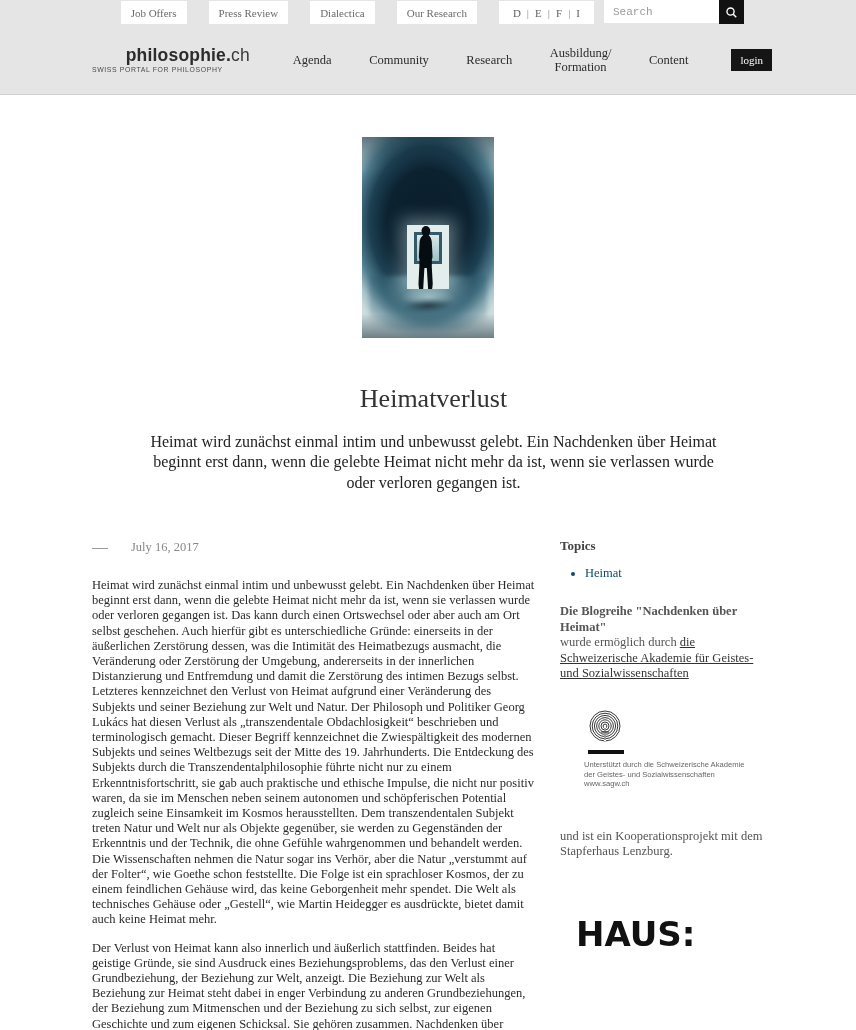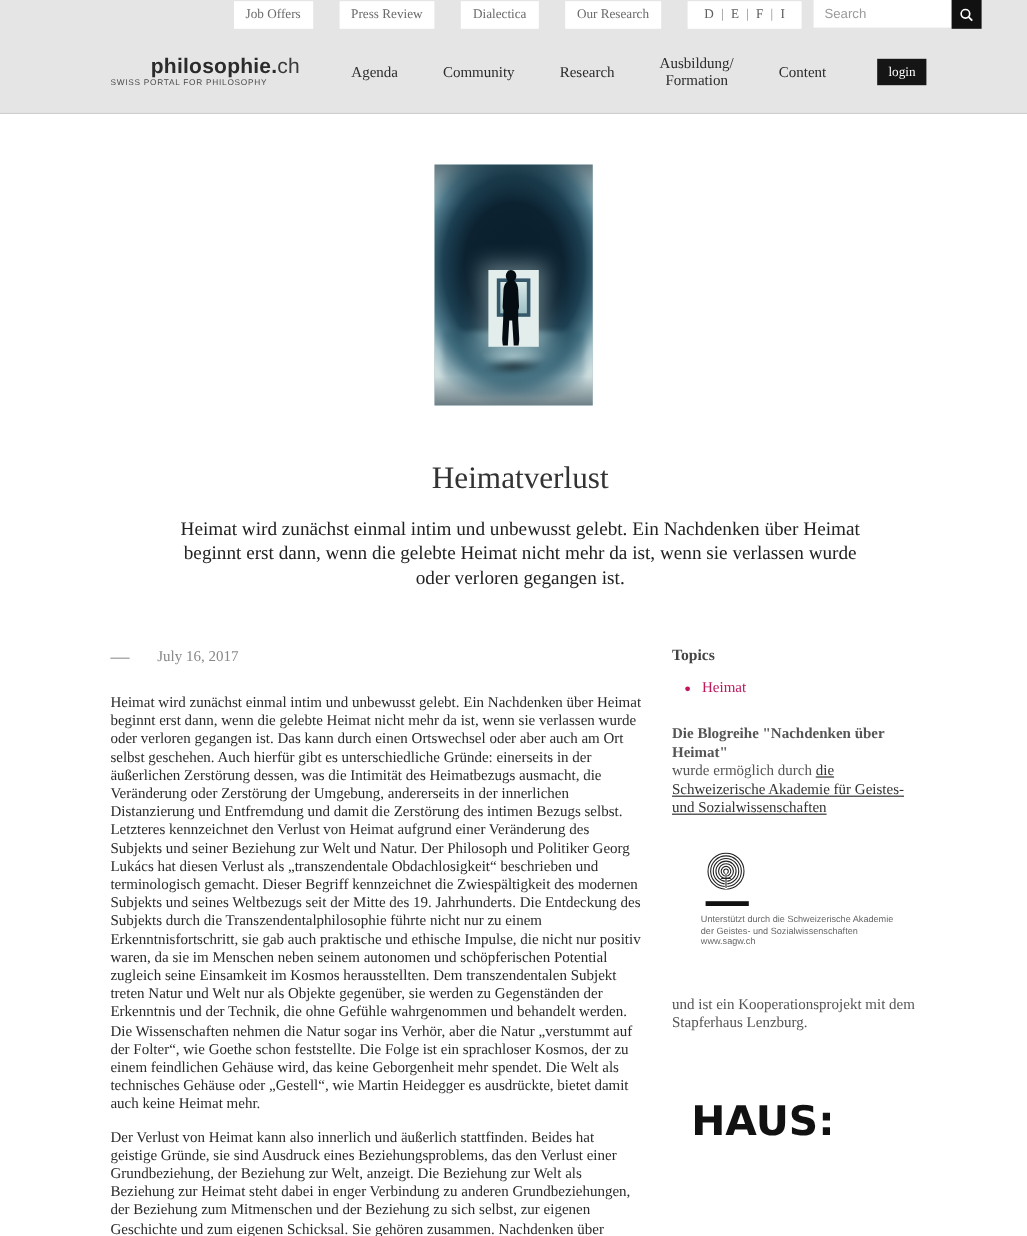--- a/index.html
+++ b/index.html
@@ -4,33 +4,33 @@
 <style>
   * { margin:0; padding:0; box-sizing:border-box; }
   html,body { background:#fff; }
   body {
     width:856px; height:1030px; margin:0 auto; overflow:hidden;
     font-family:"Liberation Serif", serif; position:relative;
   }
 
   
   .header-band { background:#e5e5e5; border-bottom:1px solid #cfcfcf; height:95px; }
-  .topbar { height:24px; display:flex; justify-content:flex-end; align-items:center; padding-right:38px; }
+  .topbar { height:24px; display:flex; justify-content:flex-end; align-items:flex-end; padding-right:112px; }
   .tb-btn {
     background:#fff; border:none; color:#6b6b6b; font-family:"Liberation Serif",serif;
     font-size:11px; padding:0 10px; margin-left:22px; height:23px;
     display:flex; align-items:center; cursor:pointer; white-space:nowrap;
   }
   .lang-box { background:#fff; height:23px; margin-left:22px; display:flex; align-items:center; padding:0 10px; font-size:11px; color:#5f5f5f; }
   .lang-box a { color:#5f5f5f; text-decoration:none; padding:0 4px; cursor:pointer; }
   .lang-sep { color:#8a8a8a; padding:0 2px; }
   .search-wrap { display:flex; margin-left:10px; height:24px; }
   .search-input {
     width:115px; height:23px; border:none; outline:none; background:#fff;
-    font-family:Liberation Sans, sans-serif; font-size:11px; color:#333; padding:0 9px;
+    font-family:Liberation Mono, monospace; font-size:11px; color:#333; padding:0 9px;
   }
   .search-input::placeholder { color:#9a9a9a; }
   .search-btn { width:25px; height:24px; background:#111; border:none; display:flex; align-items:center; justify-content:center; cursor:pointer; }
 
   .navrow { height:71px; display:flex; align-items:center; padding:0 84px 0 92px; }
   .logo { width:158px; cursor:pointer; }
   .logo-main { font-family:"Liberation Sans",sans-serif; font-size:17.5px; color:#2b2b2b; letter-spacing:0.2px; line-height:18px;text-align:right; }
   .logo-main .b { font-weight:bold; }
   .logo-main .lt { font-weight:normal; color:#3a3a3a; }
   .logo-tag { font-family:"Liberation Sans",sans-serif; font-size:6.9px; letter-spacing:0.62px; color:#4a4a4a; margin-top:2px; }
@@ -82,21 +82,21 @@
 
   .byline { position:relative; padding-left:39px; font-size:12.5px; color:#555; margin-bottom:23px; }
   .byline-dash { position:absolute; left:0; top:8px; width:16px; border-top:1px solid #9a9a9a; }
   .byline a { color:#444; text-decoration:underline; cursor:pointer; }
   .byline-date { color:#888; margin-top:2px; }
 
   .main-col p.body-p { font-size:12.5px; line-height:15.2px; color:#2b2b2b; margin-bottom:13px; }
 
   .topics-title { font-size:13px; font-weight:bold; color:#444; }
   .topics-list { margin:12px 0 0 25px; }
-  .topics-list li { font-size:12.5px; color:#be185d; margin-bottom:4px; cursor:pointer; }
+  .topics-list li { font-size:12.5px; color:#0c4a6e; margin-bottom:4px; cursor:pointer; }
 
   .blog-note { margin-top:23px; font-size:12.5px; line-height:15.6px; color:#555; }
   .blog-note strong { color:#555; }
   .blog-note a { color:#333; text-decoration:underline; cursor:pointer; }
 
   .sagw { margin-top:28px; margin-left:28px; cursor:pointer; }
   .sagw-bar { width:36px; height:4px; background:#111; margin-top:2px; }
   .sagw-caption { font-family:Liberation Sans, sans-serif; font-size:7.6px; line-height:9.6px; color:#666; margin-top:6px; margin-left:-4px; }
 
   .coop-text { margin-top:40px; font-size:12.5px; line-height:15.6px; color:#555; }

